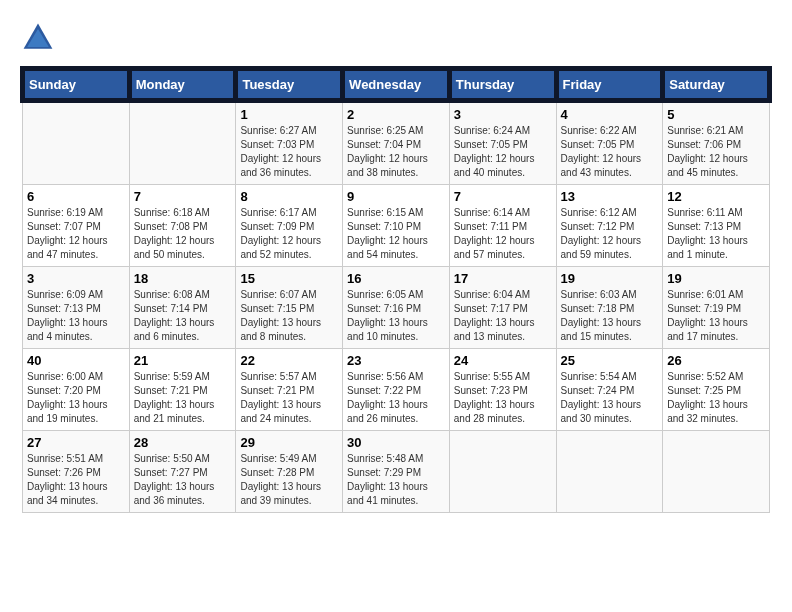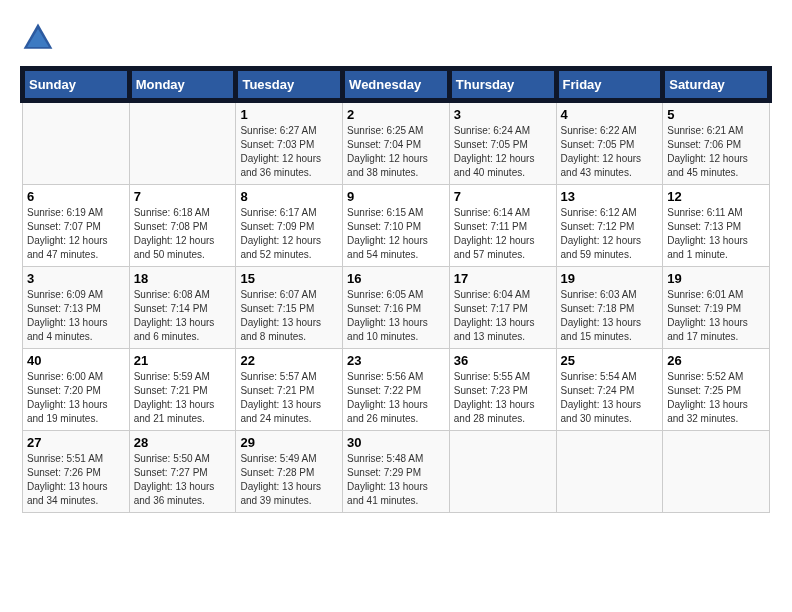--- a/index.html
+++ b/index.html
@@ -216,21 +216,21 @@
         </td>
         <td>
           <span class="day-number">22</span>
           <div class="day-info">Sunrise: 5:57 AM<br>Sunset: 7:21 PM<br>Daylight: 13 hours and 24 minutes.</div>
         </td>
         <td>
           <span class="day-number">23</span>
           <div class="day-info">Sunrise: 5:56 AM<br>Sunset: 7:22 PM<br>Daylight: 13 hours and 26 minutes.</div>
         </td>
         <td>
-          <span class="day-number">36</span>
+          <span class="day-number">24</span>
           <div class="day-info">Sunrise: 5:55 AM<br>Sunset: 7:23 PM<br>Daylight: 13 hours and 28 minutes.</div>
         </td>
         <td>
           <span class="day-number">25</span>
           <div class="day-info">Sunrise: 5:54 AM<br>Sunset: 7:24 PM<br>Daylight: 13 hours and 30 minutes.</div>
         </td>
         <td>
           <span class="day-number">26</span>
           <div class="day-info">Sunrise: 5:52 AM<br>Sunset: 7:25 PM<br>Daylight: 13 hours and 32 minutes.</div>
         </td>

